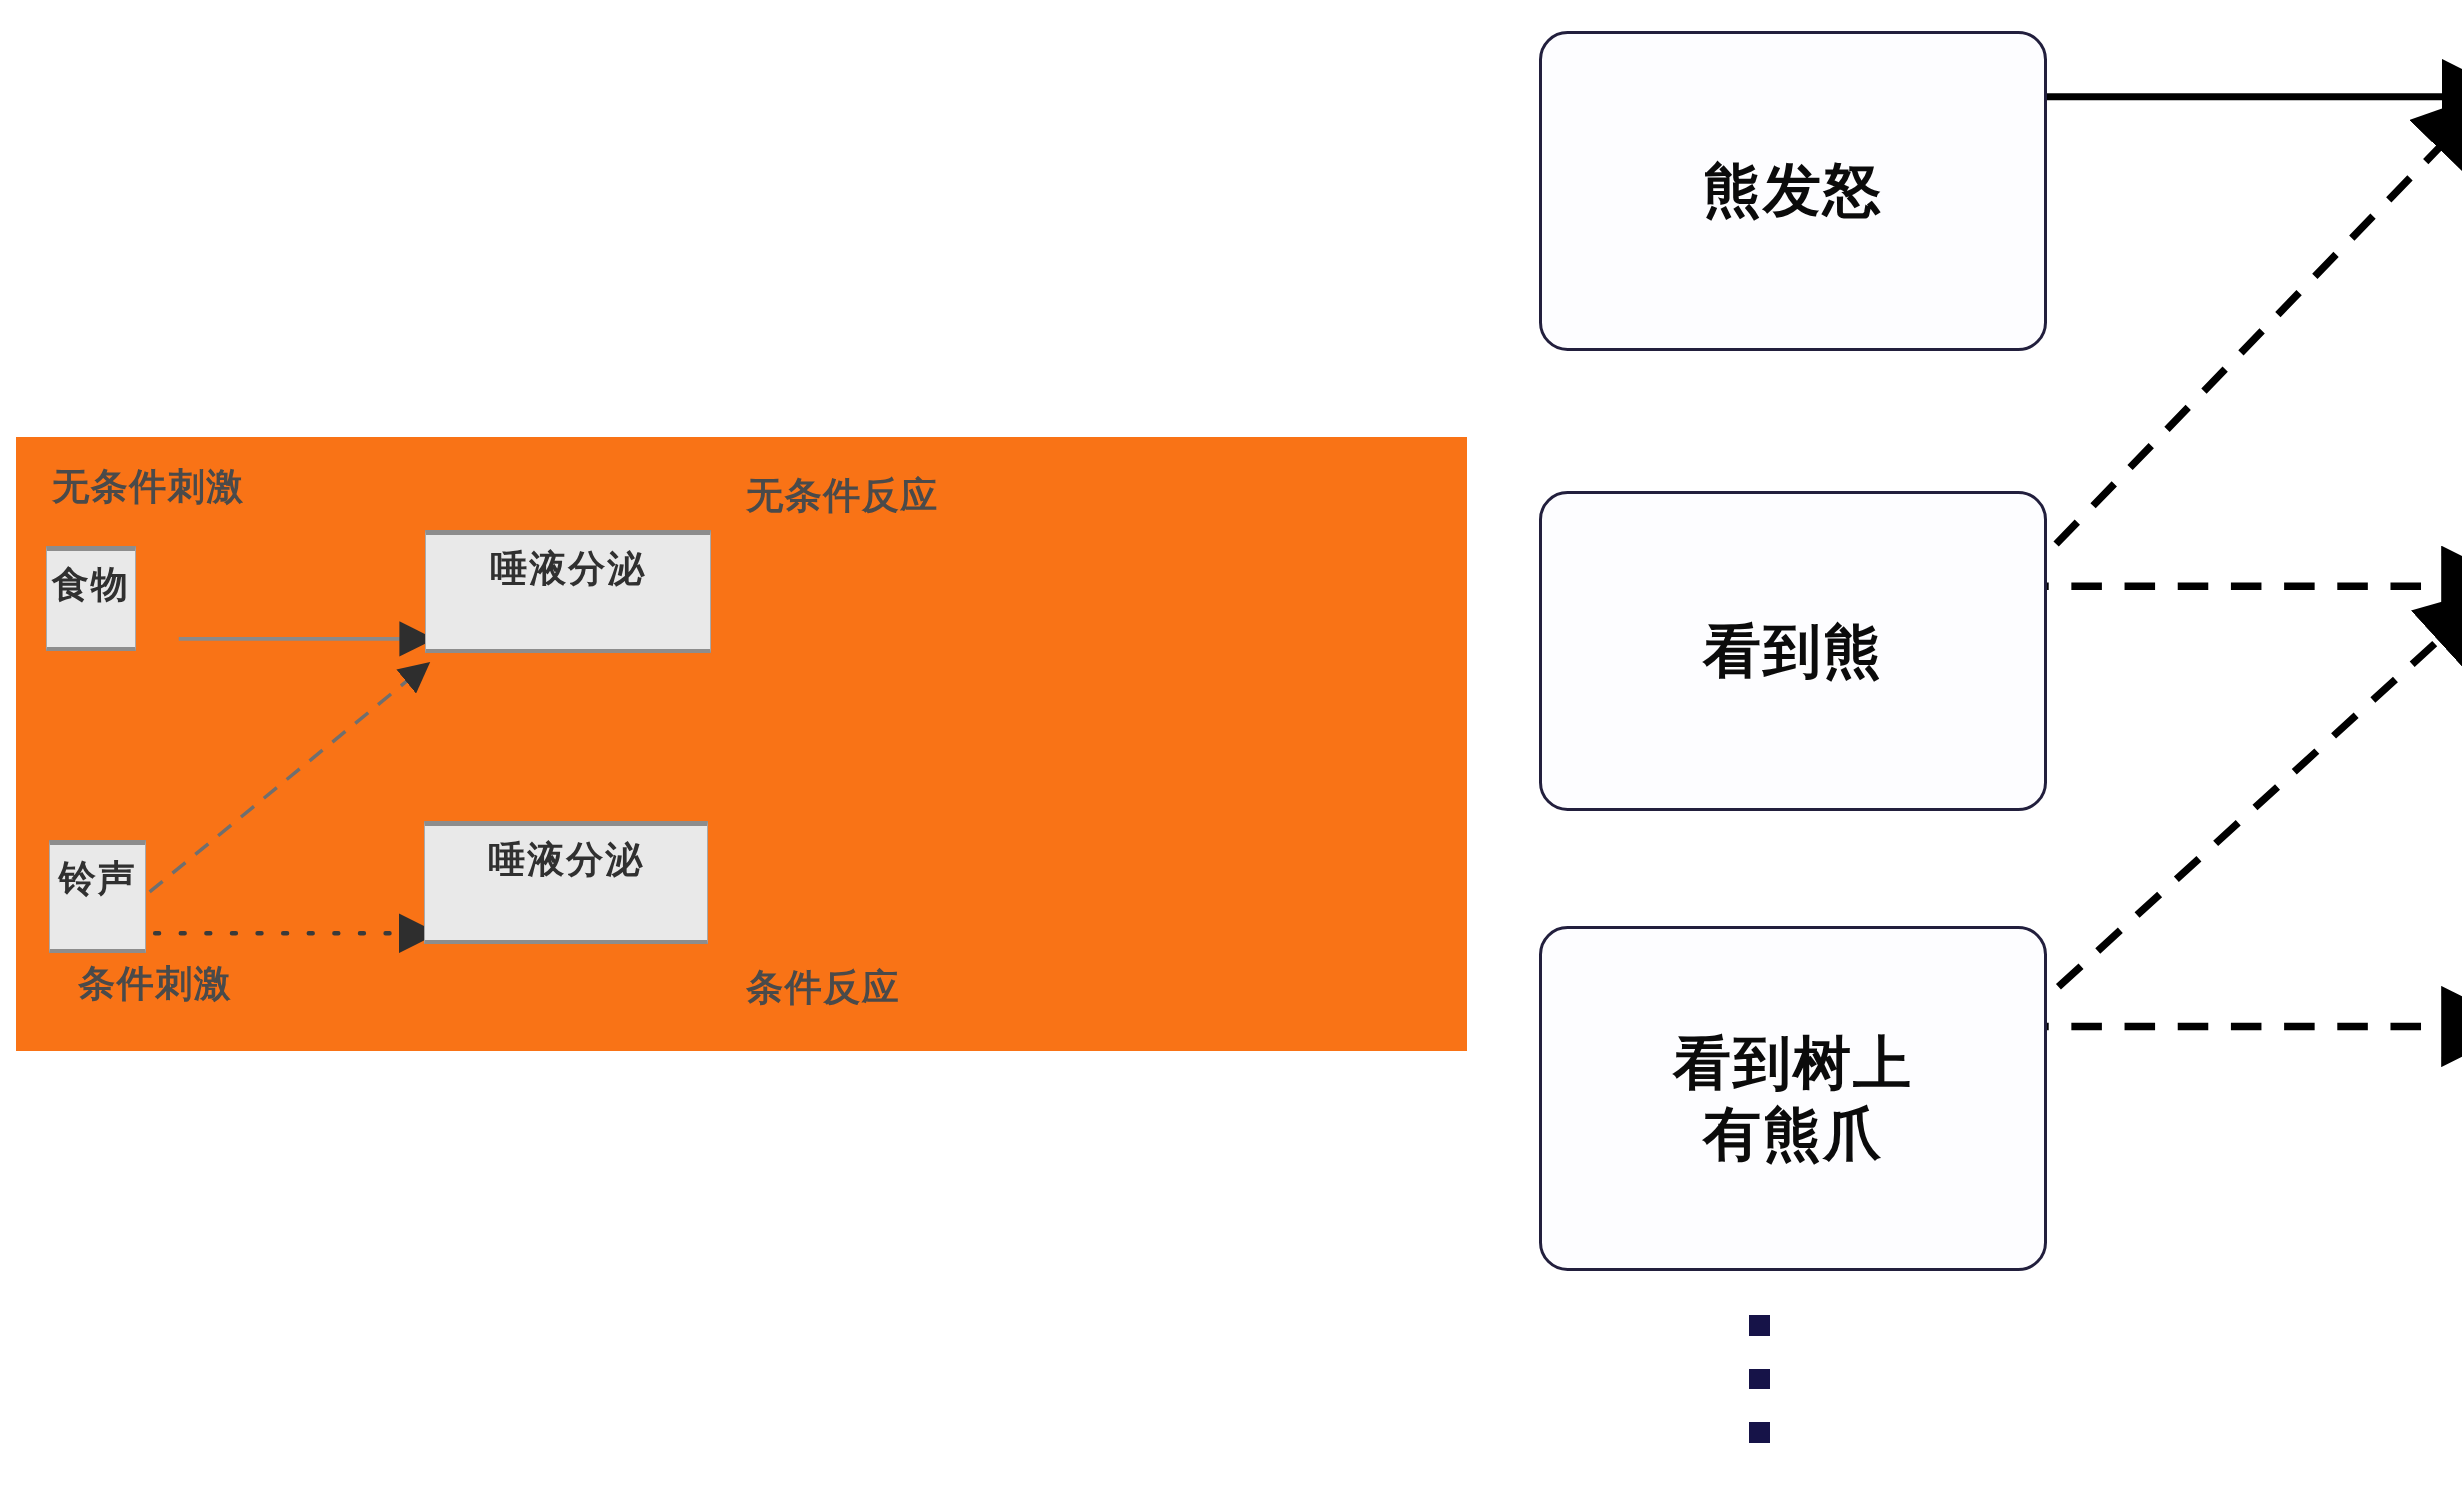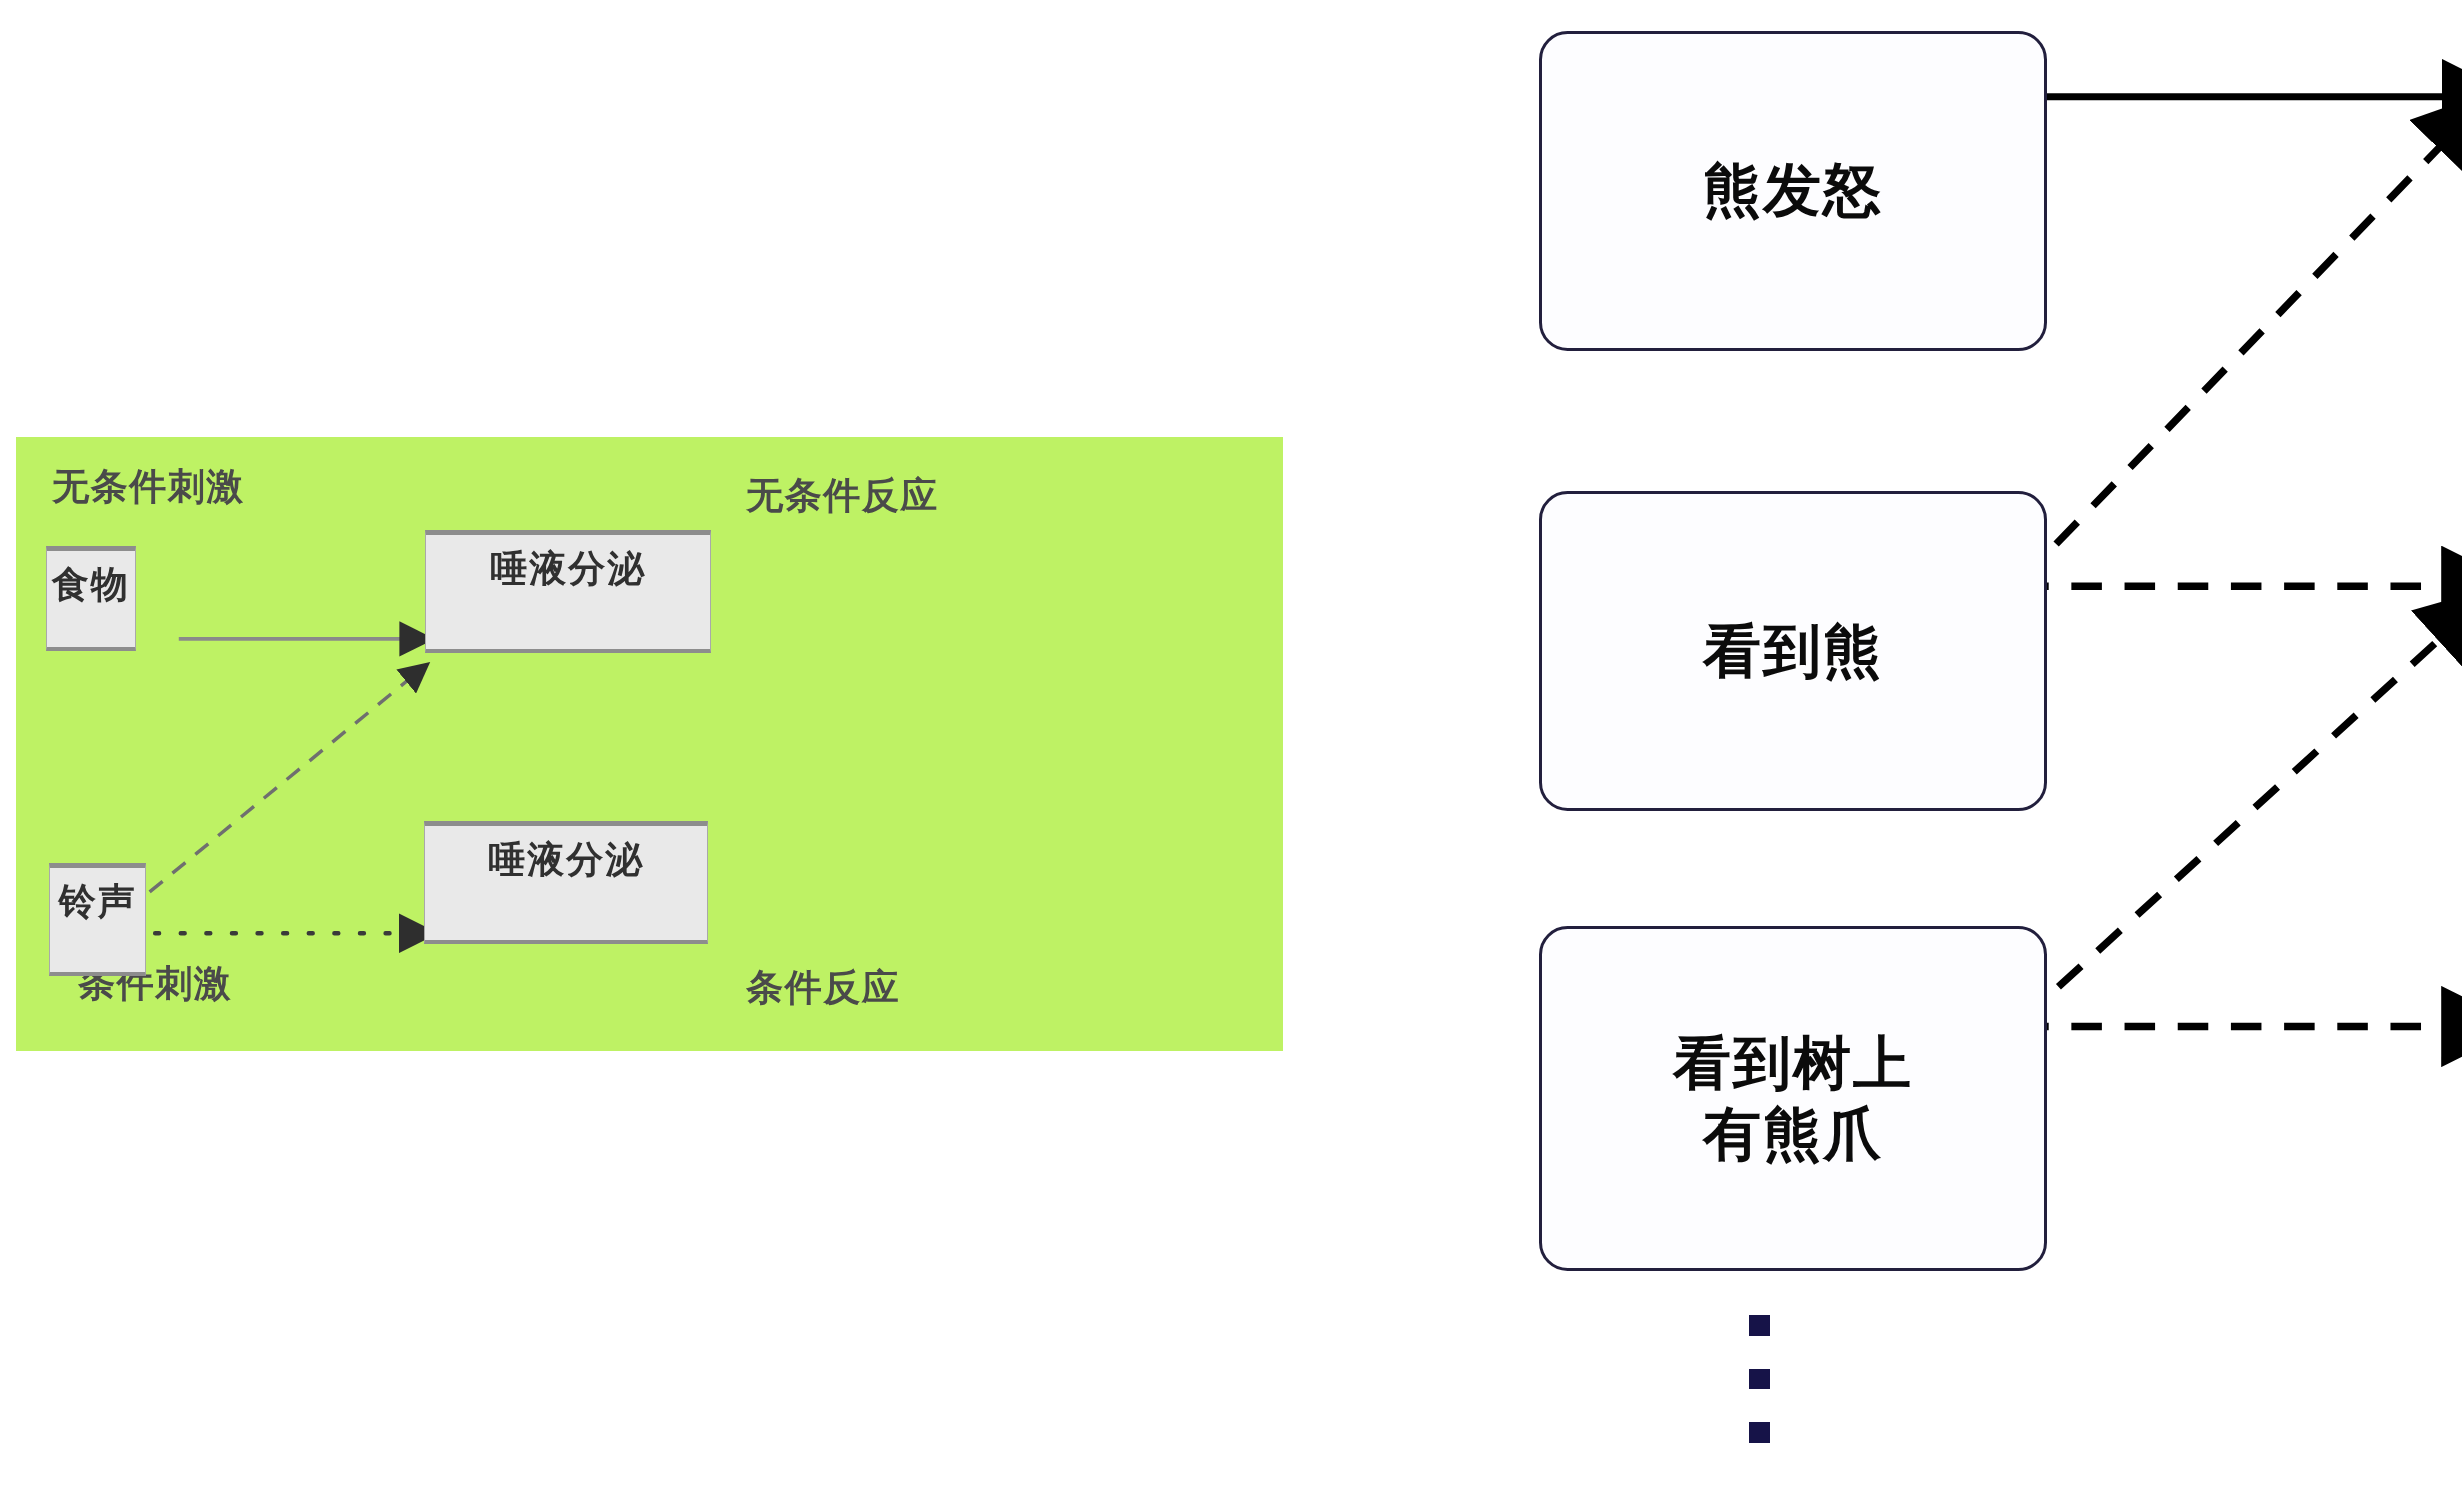--- a/index.html
+++ b/index.html
@@ -15,23 +15,23 @@
     background: #ffffff;
     overflow: hidden;
     font-family: "Liberation Sans", "DejaVu Sans", sans-serif;
   }
 
   
   #pavlov-panel {
     position: absolute;
     left: 16.3px;
     top: 437px;
-    width: 1267px;
+    width: 1451px;
     height: 614px;
-    background: #bef264;
+    background: #f97316;
   }
   .pv-corner-label {
     position: absolute;
     color: #4a4a4a;
     font-size: 37px;
     font-weight: 700;
     letter-spacing: 1.5px;
     white-space: nowrap;
     font-family: "DejaVu Sans", "Liberation Sans", sans-serif;
   }
@@ -149,21 +149,21 @@
     <div class="pv-corner-label" style="left:730px; top:34px;">无条件反应</div>
 
     <div class="pv-corner-label" style="left:62px; top:522px;">条件刺激</div>
 
     <div class="pv-corner-label" style="left:730px; top:526px;">条件反应</div>
 
     <div class="pv-box" style="left:29.5px; top:109px; width:90px; height:105px;">
       <span>食物</span>
     </div>
 
-    <div class="pv-box" style="left:33px; top:426px; width:97px; height:113px;">
+    <div class="pv-box" style="left:33px; top:403px; width:97px; height:113px;">
       <span>铃声</span>
     </div>
 
     <div class="pv-box" style="left:409px; top:93px; width:286px; height:123px;">
       <span>唾液分泌</span>
     </div>
 
     <div class="pv-box" style="left:408px; top:384px; width:284px; height:123px;">
       <span>唾液分泌</span>
     </div>

